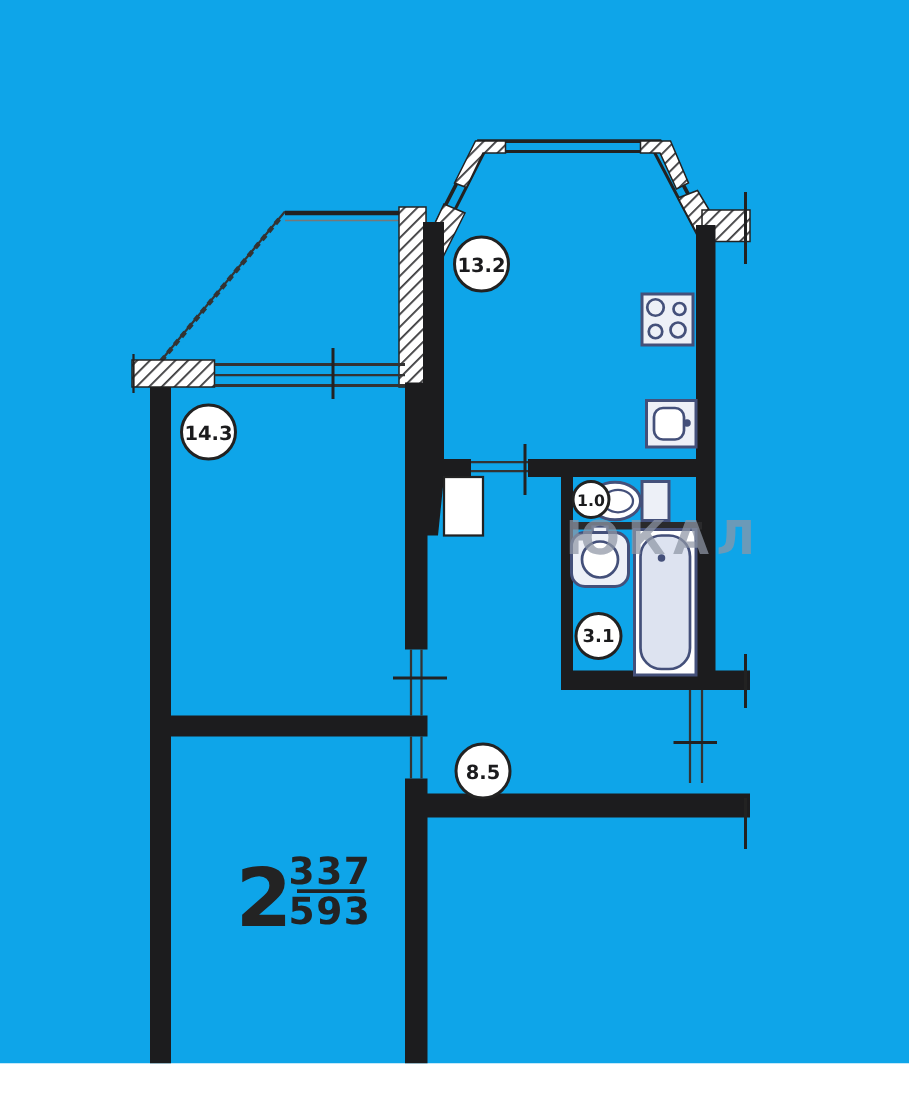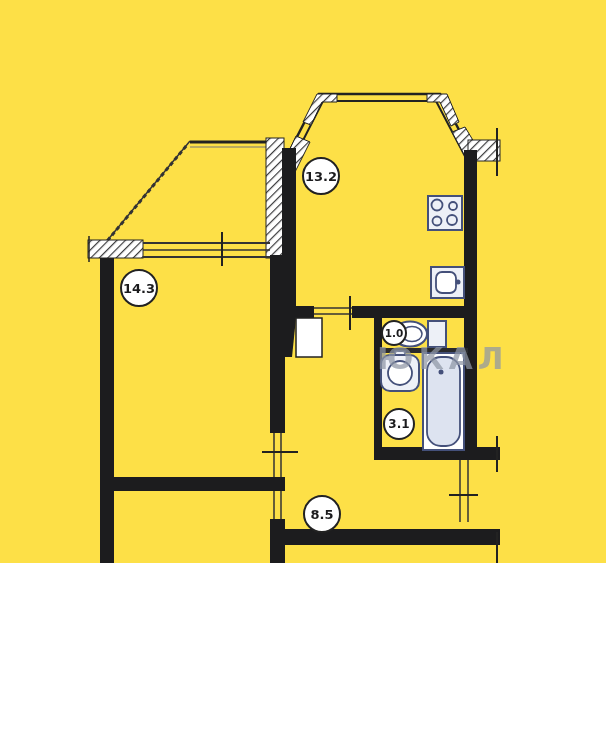--- a/index.html
+++ b/index.html
@@ -1,17 +1,17 @@
 <!DOCTYPE html>
 <html><head>
 <meta charset="utf-8">
 <style>
   html,body{margin:0;padding:0;background:#ffffff;}
   .stage{
-    width:606px;height:563px;position:relative;background:#fde047;overflow:hidden;
+    width:606px;height:709px;position:relative;background:#0ea5e9;overflow:hidden;
     font-family:"DejaVu Sans","Liberation Sans",sans-serif;
   }
   svg text{font-family:"DejaVu Sans","Liberation Sans",sans-serif;}
   .room-num{font-size:13px;font-weight:600;fill:#1b1b1d;}
   .room-num-sm{font-size:10.5px;font-weight:600;fill:#1b1b1d;}
   .room-num-md{font-size:12px;font-weight:600;fill:#1b1b1d;}
   .apt-big{font-size:54px;font-weight:700;fill:#232323;}
   .apt-frac{font-size:25px;font-weight:700;fill:#232323;letter-spacing:1px;}
   .wm{font-size:31px;font-weight:700;fill:#8f97a6;opacity:.72;letter-spacing:5px;}
 </style>

